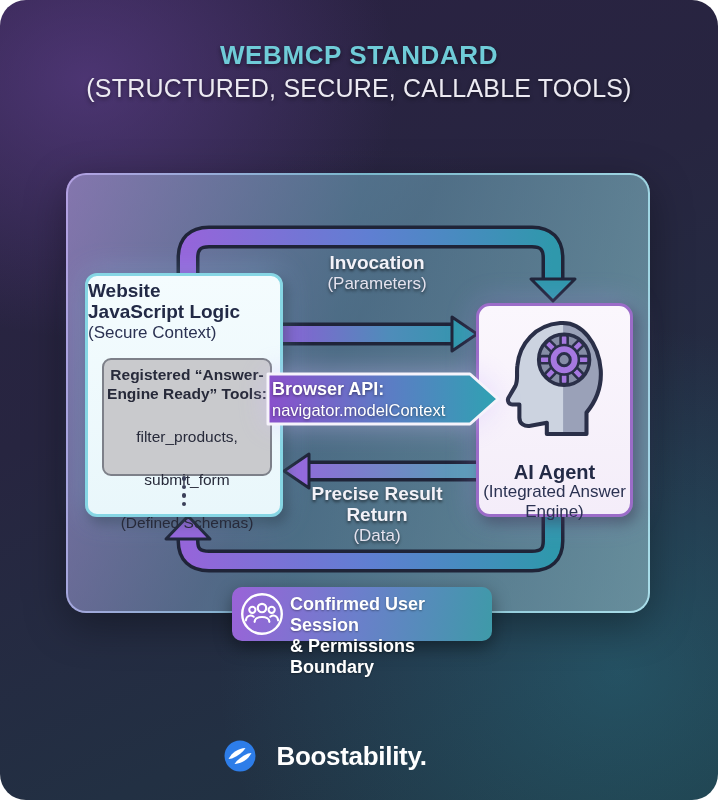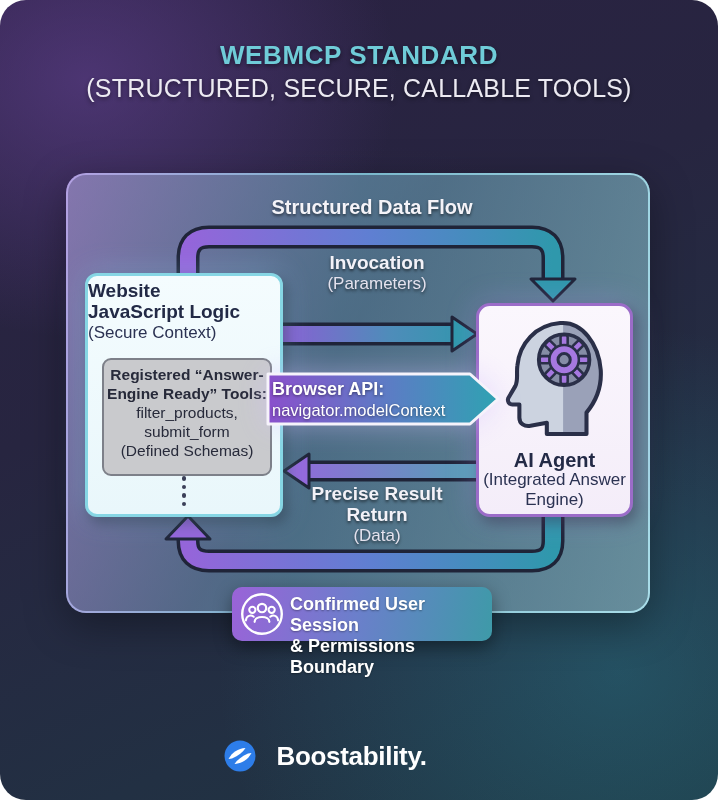--- a/index.html
+++ b/index.html
@@ -55,33 +55,33 @@
   }
   .wb-text{position:absolute;left:0;top:4px;width:100%;text-align:left;color:#222a46;line-height:21px;}
   .wb-bold{font-size:19px;font-weight:bold;}
   .wb-sub{font-size:17px;font-weight:400;color:#2b3252;}
   .tools-box{
     position:absolute;left:14px;top:82px;width:170px;height:118px;
     border-radius:9px;border:2px solid #7d8089;background:#c9cacd;
     text-align:center;color:#272a3a;padding-top:5px;line-height:19px;
   }
   .tb-bold{font-size:15.5px;font-weight:bold;}
-  .tb-reg{font-size:15.5px;font-weight:400;}
+  .tb-reg{font-size:15.5px;font-weight:400;margin-top:24px;}
   .dots{position:absolute;left:0;top:200px;width:100%;display:flex;flex-direction:column;align-items:center;gap:4px;}
   .dots i{width:4.5px;height:4.5px;border-radius:50%;background:#3a3f58;display:block;}
   
   .ai-box{
     position:absolute;left:476px;top:303px;width:157px;height:214px;z-index:10;
     border-radius:14px;border:3px solid #9b6cc8;
     background:linear-gradient(180deg,#fbf7fd 0%,#f4edf9 100%);
     box-shadow:0 0 30px rgba(190,150,255,.30), 4px 6px 14px rgba(0,0,0,.35);
   }
   .ai-head{position:absolute;left:25px;top:12px;}
   .ai-text{position:absolute;left:0;top:144px;width:100%;text-align:center;color:#232a46;line-height:20px;}
-  .ai-title{font-size:20px;font-weight:bold;}
+  .ai-title{font-size:20px;font-weight:bold;margin-top:12px;}
   .ai-sub{font-size:17px;font-weight:400;color:#2b3252;}
   
   .label{position:absolute;width:200px;text-align:center;color:#f3f2f8;z-index:15;text-shadow:0 2px 3px rgba(0,0,0,.55);line-height:21px;}
   .label .b{font-size:19px;font-weight:bold;}
   .label .r{font-size:17px;font-weight:400;color:#e4e2ee;}
   .label-invocation{left:277px;top:252px;}
   .label-result{left:277px;top:483px;}
   .banner-text{
     position:absolute;left:272px;top:379px;width:200px;z-index:21;text-align:left;
     color:#ffffff;line-height:21px;text-shadow:0 1px 3px rgba(0,0,0,.45);
@@ -146,21 +146,20 @@
 
     <path d="M308 471 L476 471" stroke="#1f2438" stroke-width="21"></path>
     <path d="M307 471 L476 471" stroke="url(#gradRet)" stroke-width="14"></path>
     <polygon points="309,454 309,488 284,471" fill="#9468dc" stroke="#1f2438" stroke-width="3" stroke-linejoin="round"></polygon>
 
     <path d="M553 515 L553 541 Q553 561 532 561 L209 561 Q188 561 188 541 L188 537" fill="none" stroke="#1f2438" stroke-width="23"></path>
     <path d="M553 515 L553 541 Q553 561 532 561 L209 561 Q188 561 188 541 L188 537" fill="none" stroke="url(#gradLoop)" stroke-width="16"></path>
     <polygon points="166,539 210,539 188,516" fill="#9565da" stroke="#1f2438" stroke-width="3" stroke-linejoin="round"></polygon>
   </svg>
 
-  <div class="flow-heading">Structured Data Flow</div>
 
   <div class="website-box">
     <div class="wb-text">
       <div class="wb-bold">Website</div>
       <div class="wb-bold">JavaScript Logic</div>
       <div class="wb-sub">(Secure Context)</div>
     </div>
     <div class="tools-box">
       <div class="tb-bold">Registered “Answer-</div>
       <div class="tb-bold">Engine Ready” Tools:</div>

